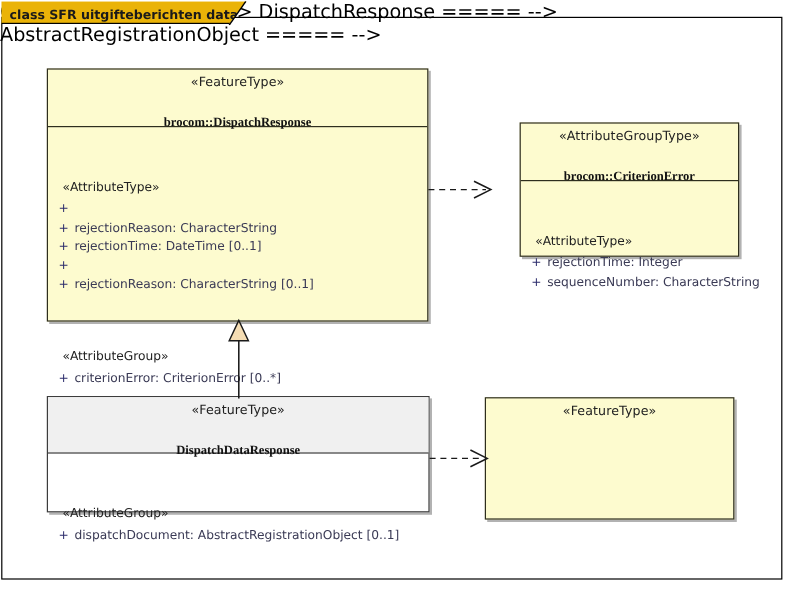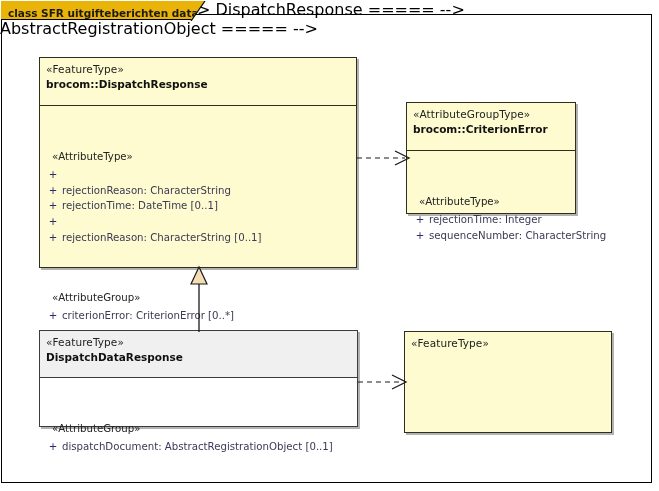--- a/index.html
+++ b/index.html
@@ -64,34 +64,36 @@
     position: absolute;
     box-sizing: border-box;
     border: 1px solid #3a3a28;
     box-shadow: 2px 2px 0 rgba(0,0,0,0.30);
   }
   .uml-box.yellow { background: #fdfbcf; border-color: #2e2e1e; }
   .uml-box.white  { background: #ffffff; border-color: #3c3c3c; }
 
   .uml-header {
     box-sizing: border-box;
+    text-align: center;
     padding: 5px 6px 6px 6px;
     line-height: 1.30;
   }
   .uml-header.white-hdr { background: #f0f0f0; }
   .stereo {
     font-size: 10.5px;
     color: #222222;
     letter-spacing: 0.1px;
   }
   .cls-name {
     font-size: 10.5px;
     font-weight: bold;
     color: #111111;
-    margin-top: 1px;
+    margin-top: 19px;
+    font-family: Liberation Serif, serif;
   }
   .cls-name.abstract {
     font-style: italic;
   }
 
   .uml-divider {
     height: 1px;
     background: #2e2e1e;
   }
   .uml-box.white .uml-divider { background: #3c3c3c; }
@@ -184,21 +186,21 @@
       <div class="grp-stereo spaced">«AttributeGroup»</div>
 
       <div class="attr-row">
         <span class="attr-vis">+</span>
         <span class="attr-text">criterionError: CriterionError [0..*]</span>
       </div>
     </div>
   </div>
 
   
-  <div class="uml-box yellow" style="left:406px; top:102px; width:170px; height:112px;">
+  <div class="uml-box yellow" style="left:433px; top:102px; width:183px; height:112px;">
     <div class="uml-header" style="height:47px;">
       <div class="stereo">«AttributeGroupType»</div>
       <div class="cls-name">brocom::CriterionError</div>
     </div>
     <div class="uml-divider"></div>
     <div class="uml-body">
       <div class="grp-stereo">«AttributeType»</div>
       <div class="attr-row">
         <span class="attr-vis">+</span>
         <span class="attr-text">rejectionTime: Integer</span>

